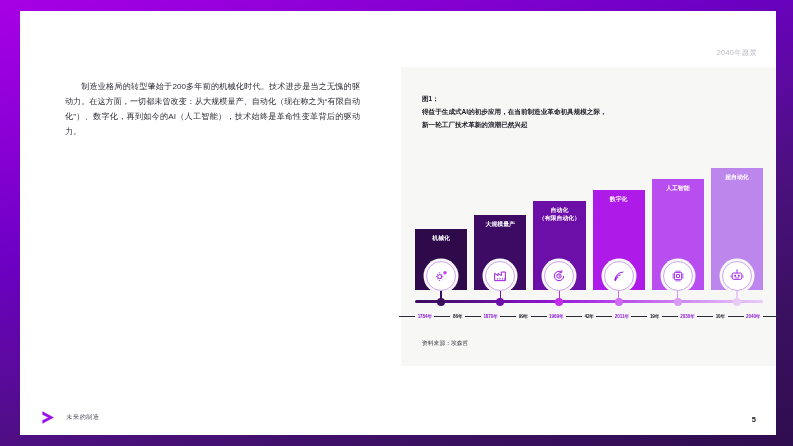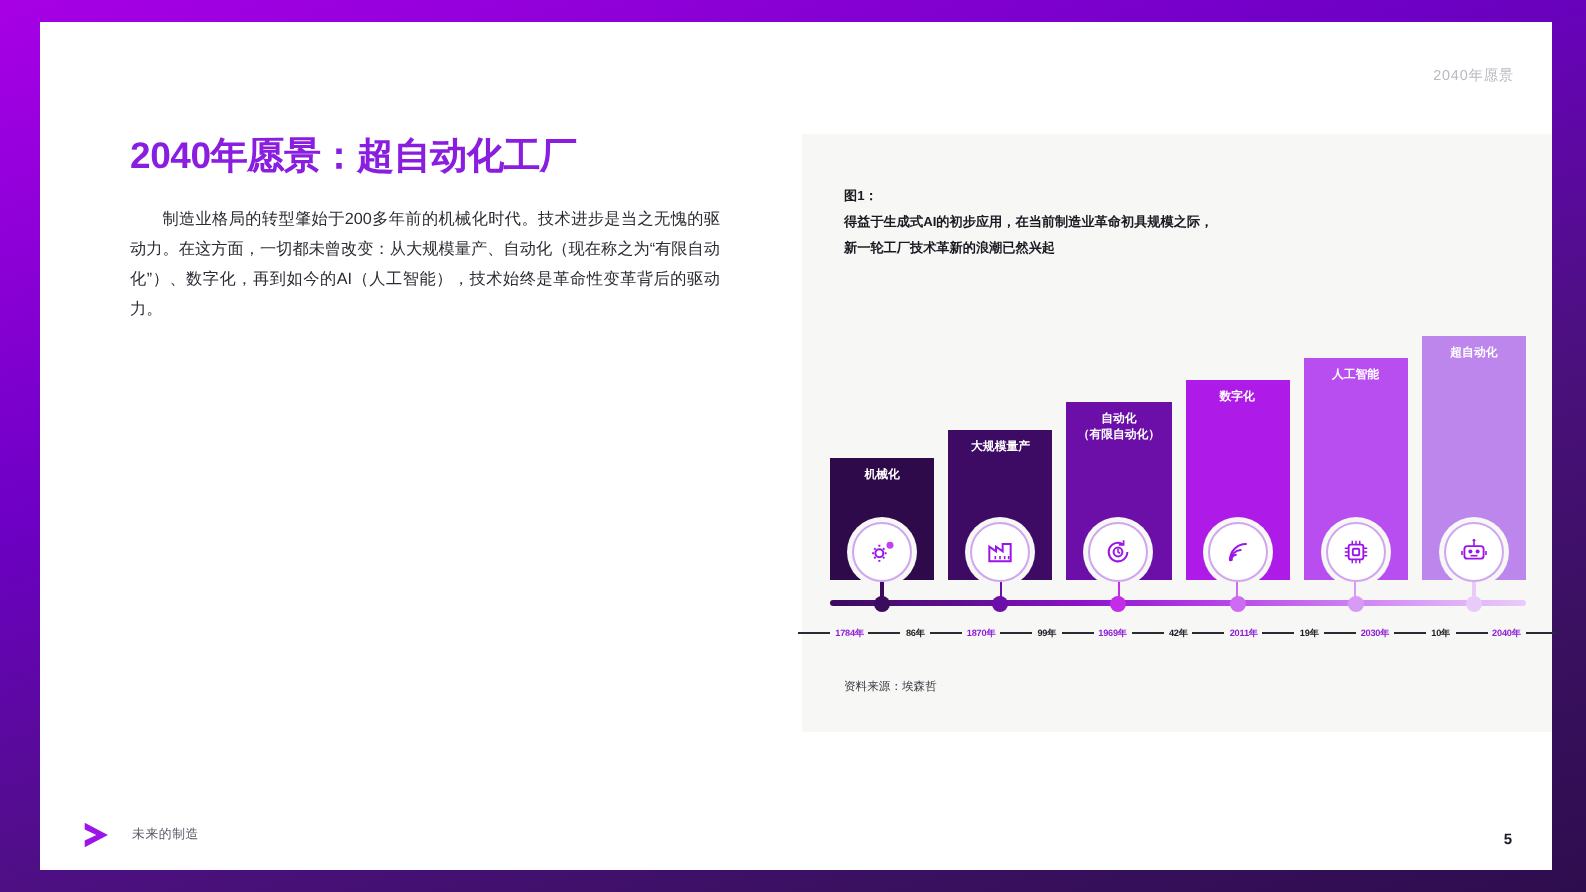--- a/index.html
+++ b/index.html
@@ -24,21 +24,21 @@
   #canvas {
     position: absolute;
     left: 20px; top: 11px;
     width: 756px; height: 424px;
     background: #ffffff;
   }
 
   
   .running-header {
     position: absolute;
-    right: 19px; top: 22px;
+    right: 19px; top: 37px;
     font-size: 7.2px;
     color: #b9b9c2;
     letter-spacing: .4px;
     white-space: nowrap;
   }
 
   
   .left-col {
     position: absolute;
     left: 45px; top: 55px;
@@ -236,21 +236,20 @@
 </style>
 </head>
 <body>
 
 <div id="slide">
   <div id="canvas">
 
     <div class="running-header">2040年愿景</div>
 
     <div class="left-col">
-      <div class="deck-title">2040年愿景：超自动化工厂</div>
       <p class="body-para">制造业格局的转型肇始于200多年前的机械化时代。技术进步是当之无愧的驱动力。在这方面，一切都未曾改变：从大规模量产、自动化（现在称之为“有限自动化”）、数字化，再到如今的AI（人工智能），技术始终是革命性变革背后的驱动力。</p>
     </div>
 
     <div class="exhibit">
       <div class="ex-label">
         <span>图1：</span><br>
         <span>得益于生成式AI的初步应用，在当前制造业革命初具规模之际，</span><br>
         <span>新一轮工厂技术革新的浪潮已然兴起</span>
       </div>
 

